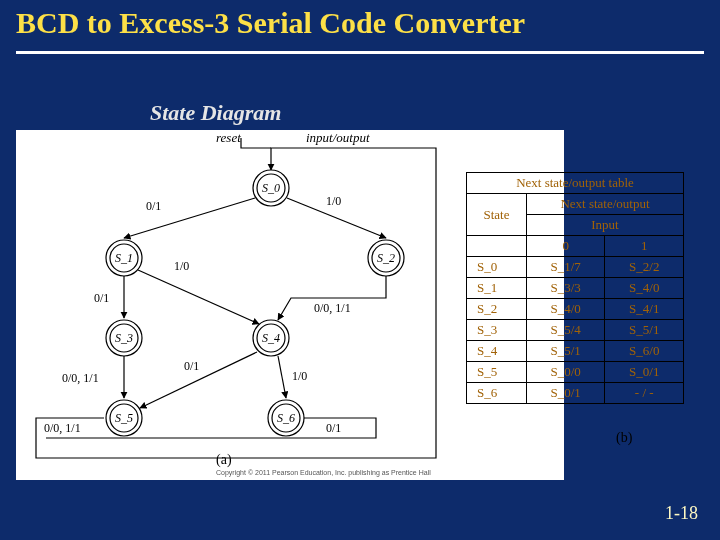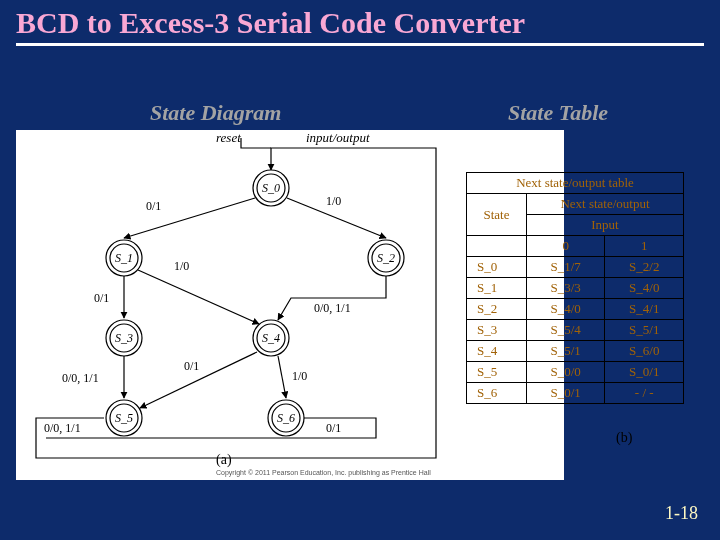--- a/index.html
+++ b/index.html
@@ -1,38 +1,37 @@
 <!DOCTYPE html>
 <html><head>
 <meta charset="utf-8">
 <style>
   html,body{margin:0;padding:0;width:720px;height:540px;background:#0d2b6b;font-family:"Times New Roman",Times,serif;overflow:hidden}
   .slide{position:relative;width:720px;height:540px}
-  .title{position:absolute;left:16px;top:6px;width:688px;color:#f9a8d4;font-weight:bold;font-size:30px;line-height:1.1;border-bottom:3px solid #fff;padding-bottom:4px}
-  .sub{position:absolute;top:100px;color:#a3a3a3;font-weight:bold;font-style:italic;font-size:22px}
+  .title{position:absolute;left:16px;top:6px;width:688px;color:#fde047;font-weight:bold;font-size:30px;line-height:1.1;border-bottom:3px solid #fff;padding-bottom:12px}
+  .sub{position:absolute;top:100px;color:#e5e5e5;font-weight:bold;font-style:italic;font-size:22px}
   .sub-left{left:150px}
   .sub-right{left:508px}
   .figure{position:absolute;left:16px;top:130px;width:548px;height:350px;background:#fff}
   .footer{position:absolute;right:22px;bottom:16px;color:#fef9c3;font-size:18px}
   .panel-label{position:absolute;font-family:"Times New Roman",serif;font-size:14px;color:#000}
   
   .tbl{position:absolute;left:450px;top:42px;width:218px;border-collapse:collapse;font-family:"Times New Roman",serif;font-size:13px;color:#a16207}
   .tbl td,.tbl th{border:1px solid #000;padding:2px 6px;text-align:center;font-weight:normal}
   .tbl .hdr{font-weight:normal}
   .tbl .lh{text-align:left;padding-left:10px}
   .copyright{position:absolute;left:200px;bottom:4px;font-size:7px;color:#555;font-family:Arial,sans-serif}
   svg text{font-family:"Times New Roman",serif}
 </style>
 </head>
 <body>
 <div class="slide">
 
 <div class="title">BCD to Excess-3 Serial Code Converter</div>
 <div class="sub sub-left">State Diagram</div>
-<div class="sub sub-right">State Table</div>
 
 <div class="figure">
 
   <svg width="430" height="350" viewBox="0 0 430 350" style="position:absolute;left:0;top:0">
     <defs>
       <marker id="arr" viewBox="0 0 10 10" refX="9" refY="5" markerWidth="6" markerHeight="6" orient="auto">
         <path d="M0,0 L10,5 L0,10 z" fill="#000"></path>
       </marker>
     </defs>
     <g stroke="#000" stroke-width="1.2" fill="none">

